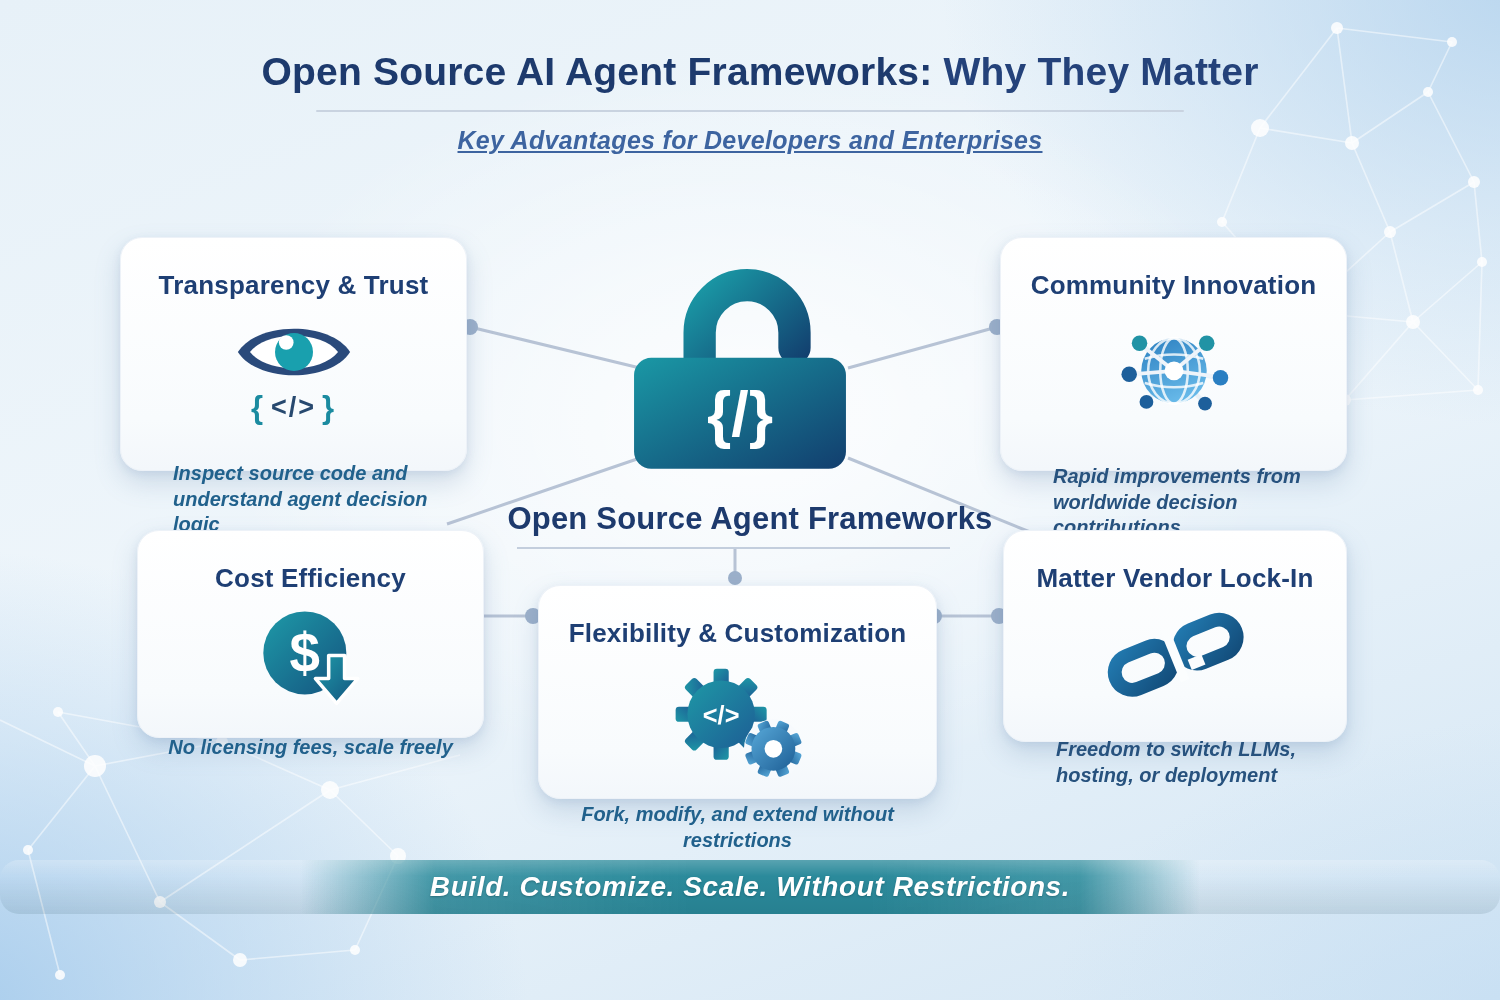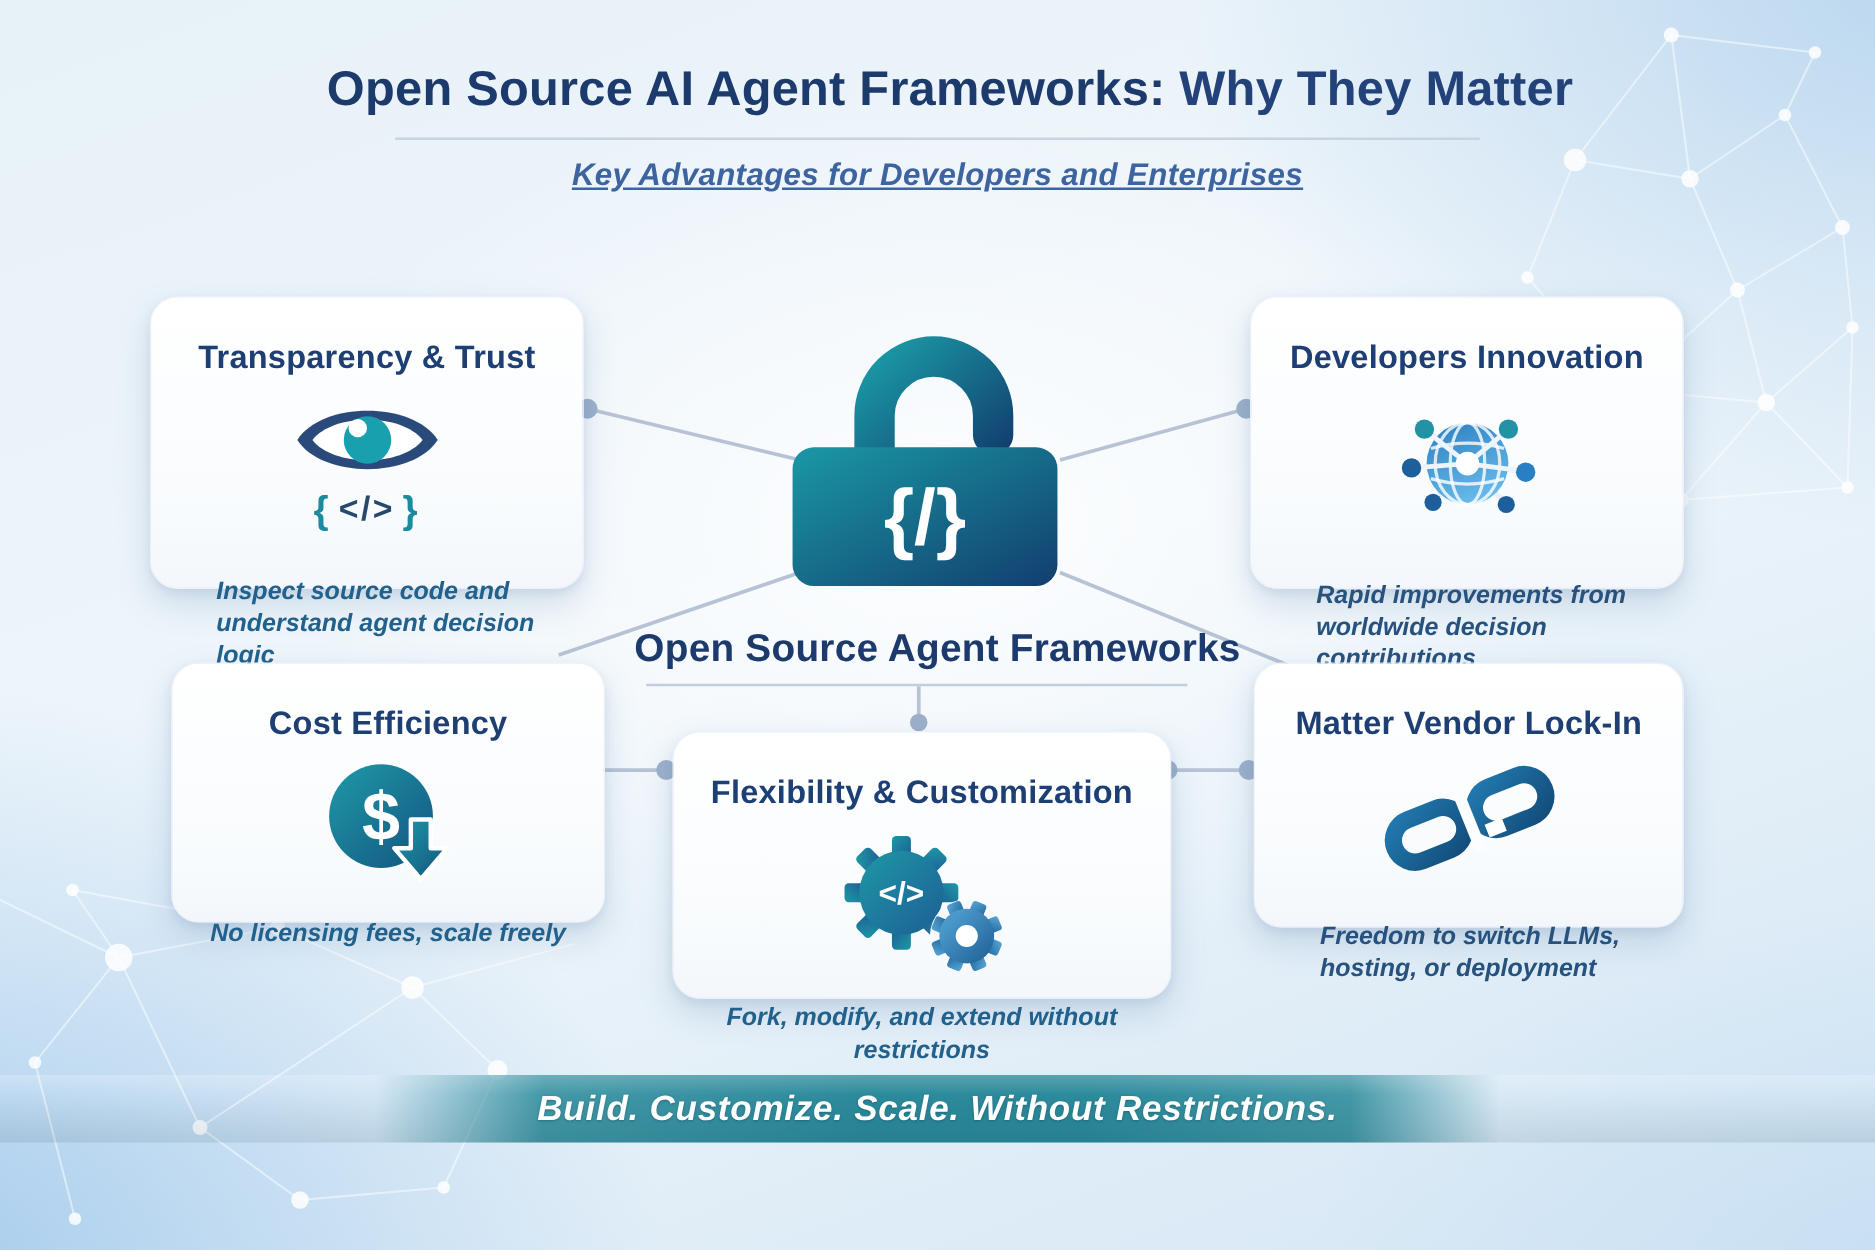--- a/index.html
+++ b/index.html
@@ -56,20 +56,21 @@
     font-size:31px;font-weight:800;color:#1d3a6d;letter-spacing:.2px;}
   .center-rule{position:absolute;left:517px;top:547px;width:433px;height:2px;background:#c3cedd;z-index:2;}
 
   
   .banner{
     position:absolute;left:0;top:860px;width:1500px;height:54px;z-index:2;
     display:flex;align-items:center;justify-content:center;
     background:
       linear-gradient(180deg,rgba(255,255,255,.22) 0%,rgba(255,255,255,0) 30%,rgba(0,40,50,.10) 100%),
       linear-gradient(90deg,rgba(45,140,156,0) 20%,rgba(45,140,156,.88) 29%,#2b8a9b 46%,#2b8a9b 58%,rgba(45,140,156,.88) 72%,rgba(45,140,156,0) 80%);
+    border-radius: 19px;
   }
   .banner-text{font-size:28px;font-weight:800;font-style:italic;color:#ffffff;letter-spacing:.6px;
     text-shadow:0 1px 2px rgba(0,50,60,.35);}
 </style>
 </head>
 <body>
 
 <div class="stage">
 
   <svg class="bg-net" width="1500" height="1000" viewBox="0 0 1500 1000">
@@ -191,21 +192,21 @@
         <circle cx="70" cy="44" r="22" fill="#19a0ae"></circle>
         <circle cx="61" cy="33" r="8.5" fill="#ffffff"></circle>
       </svg>
       <div class="code-line"><span class="brace">{</span><span class="tag">&lt;/&gt;</span><span class="brace">}</span></div>
     </div>
     <div class="card-rule"></div>
     <div class="card-desc desc-left">Inspect source code and understand agent decision logic</div>
   </div>
 
   <div class="card card-tr">
-    <div class="card-title">Developers Innovation</div>
+    <div class="card-title">Community Innovation</div>
     <div class="card-rule"></div>
     <div class="card-icon">
       <svg width="122" height="112" viewBox="0 0 140 130">
         <defs>
           <linearGradient id="gGlobe" x1="0" y1="0" x2="0.4" y2="1">
             <stop offset="0" stop-color="#2b7fc0"></stop>
               <stop offset="1" stop-color="#66b8e8"></stop>
           </linearGradient>
         </defs>
         <g stroke="#e8f1f8" stroke-width="5">

